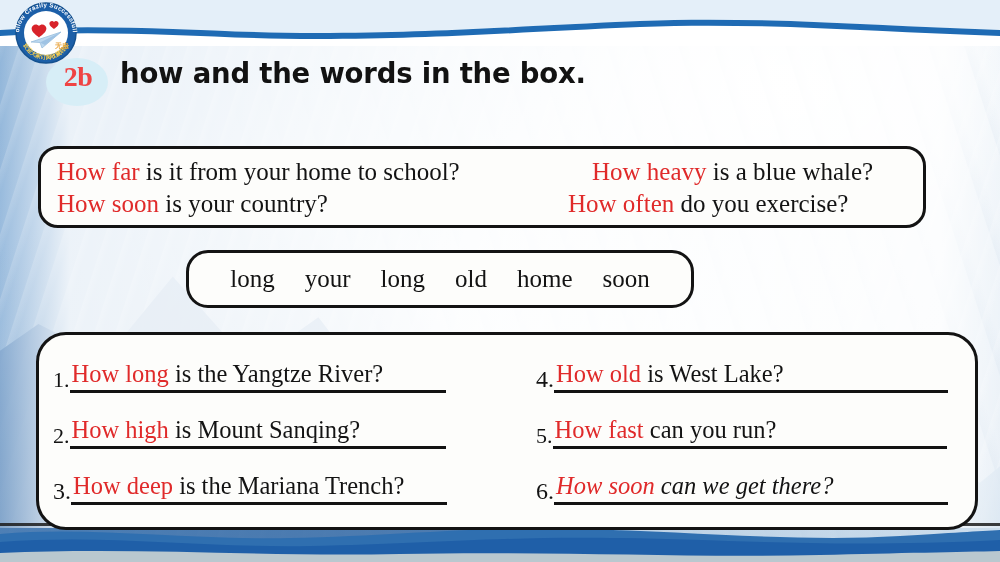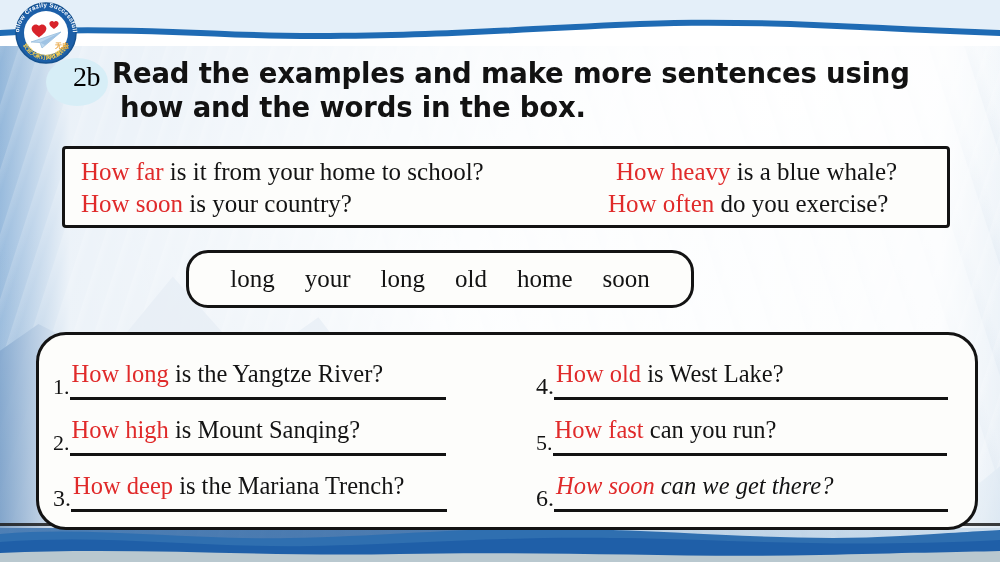--- a/index.html
+++ b/index.html
@@ -143,25 +143,25 @@
     width: 62px;
     height: 48px;
     border-radius: 50%;
     background: #d7eef7;
   }
   .label-2b {
     position: absolute;
     left: 56px;
     top: 5px;
     width: 44px;
-    text-align: right;
+    text-align: center;
     font-family: "Liberation Serif", "DejaVu Serif", serif;
-    font-weight: 400;
+    font-weight: 700;
     font-size: 28px;
-    color: #000000;
+    color: #ef4444;
     letter-spacing: -0.5px;
   }
   .title-text {
     position: absolute;
     left: 112px;
     top: 0px;
     width: 862px;
     font-family: "DejaVu Sans", "Liberation Sans", sans-serif;
     font-weight: 700;
     font-size: 27.5px;
@@ -173,42 +173,42 @@
 
   
   .rbox {
     position: absolute;
     background: #fdfdfb;
     border: 3px solid #131313;
     box-sizing: border-box;
     z-index: 4;
   }
   .example-box {
-    left: 62px;
+    left: 38px;
     top: 146px;
     width: 888px;
     height: 82px;
-    border-radius: 4px;
+    border-radius: 20px;
   }
   .example-grid {
     position: relative;
     width: 100%;
     height: 100%;
   }
   .ex-line {
     position: absolute;
     font-size: 25px;
     line-height: 30px;
     color: #131313;
     white-space: nowrap;
   }
   .ex-l1 { left: 16px;  top: 8px; }
   .ex-l2 { left: 16px;  top: 40px; }
   .ex-r1 { left: 527px; top: 8px; margin-left: 24px; }
-  .ex-r2 { left: 527px; top: 40px; margin-left: 16px; }
+  .ex-r2 { left: 527px; top: 40px; }
   .hred { color: #e02a2a; }
 
   .word-box {
     left: 186px;
     top: 250px;
     width: 508px;
     height: 58px;
     border-radius: 22px;
   }
   .word-row {
@@ -241,21 +241,21 @@
     white-space: nowrap;
   }
   .ans-num {
     font-size: 24px;
     color: #131313;
     line-height: 1;
     padding-bottom: 2px;
   }
   .ans-line {
     border-bottom: 3px solid #121212;
-    padding: 0 2px 8px 2px;
+    padding: 0 2px 1px 2px;
     font-size: 24.5px;
     line-height: 30px;
     color: #131313;
   }
   .ans-line .hred { color: #e02a2a; }
 
   
   .a1 { left: 14px;  top: 24px;  }
   .a2 { left: 14px;  top: 80px;  }
   .a3 { left: 14px;  top: 136px; }
@@ -321,21 +321,20 @@
       <path d="M22,46 L52,36 L33,52 L31,46.5 Z" fill="#bcd8ef" stroke="#8fb8da" stroke-width="0.7"></path>
       <path d="M31,46.5 L52,36 L36,49 Z" fill="#9fc3e4"></path>
       <text x="46" y="52" font-family="&quot;DejaVu Sans&quot;, sans-serif" font-size="7" fill="#e8a33d" font-weight="700">无忠</text>
     </svg>
   </div>
 
   <div class="title-row">
     <div class="badge-2b"></div>
     <div class="label-2b">2b</div>
     <div class="title-text">
-      <span>Read the examples and make more sentences using</span>
       <span class="title-line2">how and the words in the box.</span>
     </div>
   </div>
 
   <div class="rbox example-box">
     <div class="example-grid">
       <div class="ex-line ex-l1">
         <span class="hred">How far</span><span> is it from your home to school?</span>
       </div>
       <div class="ex-line ex-l2">

